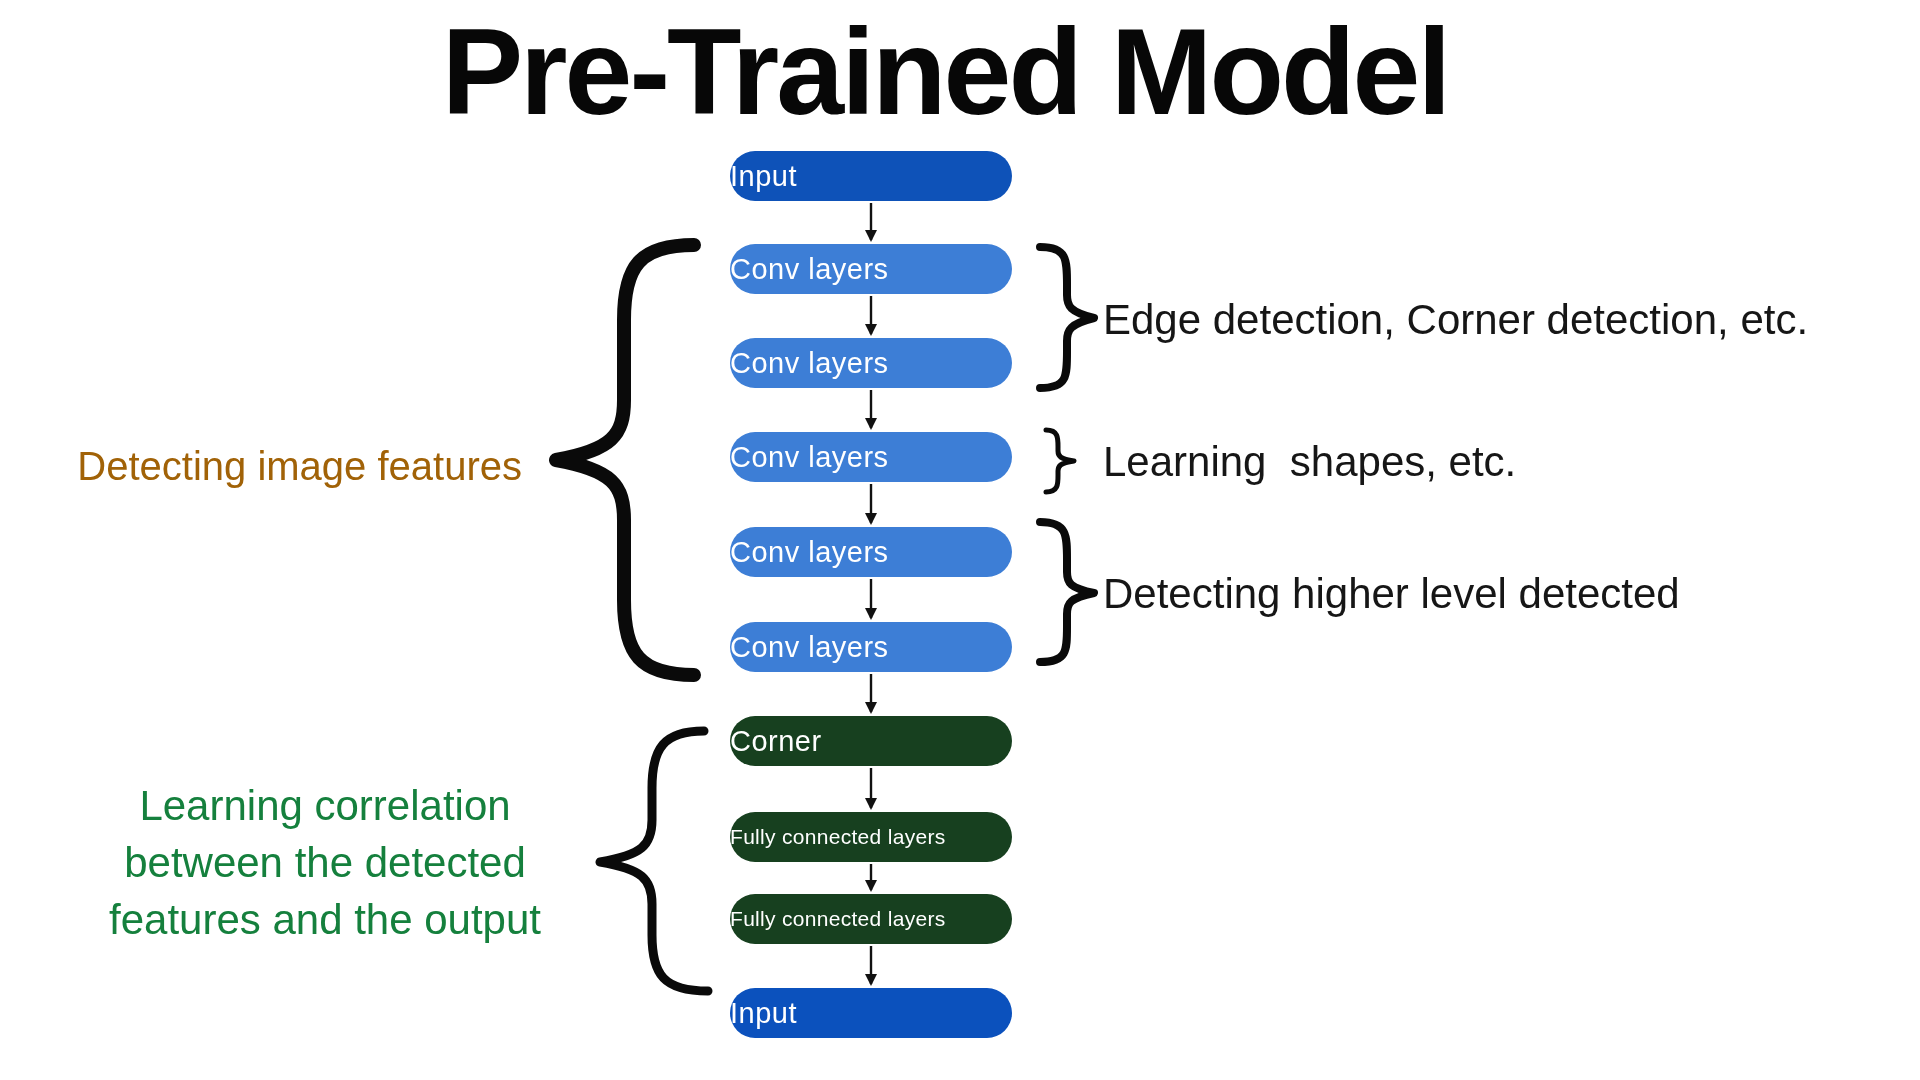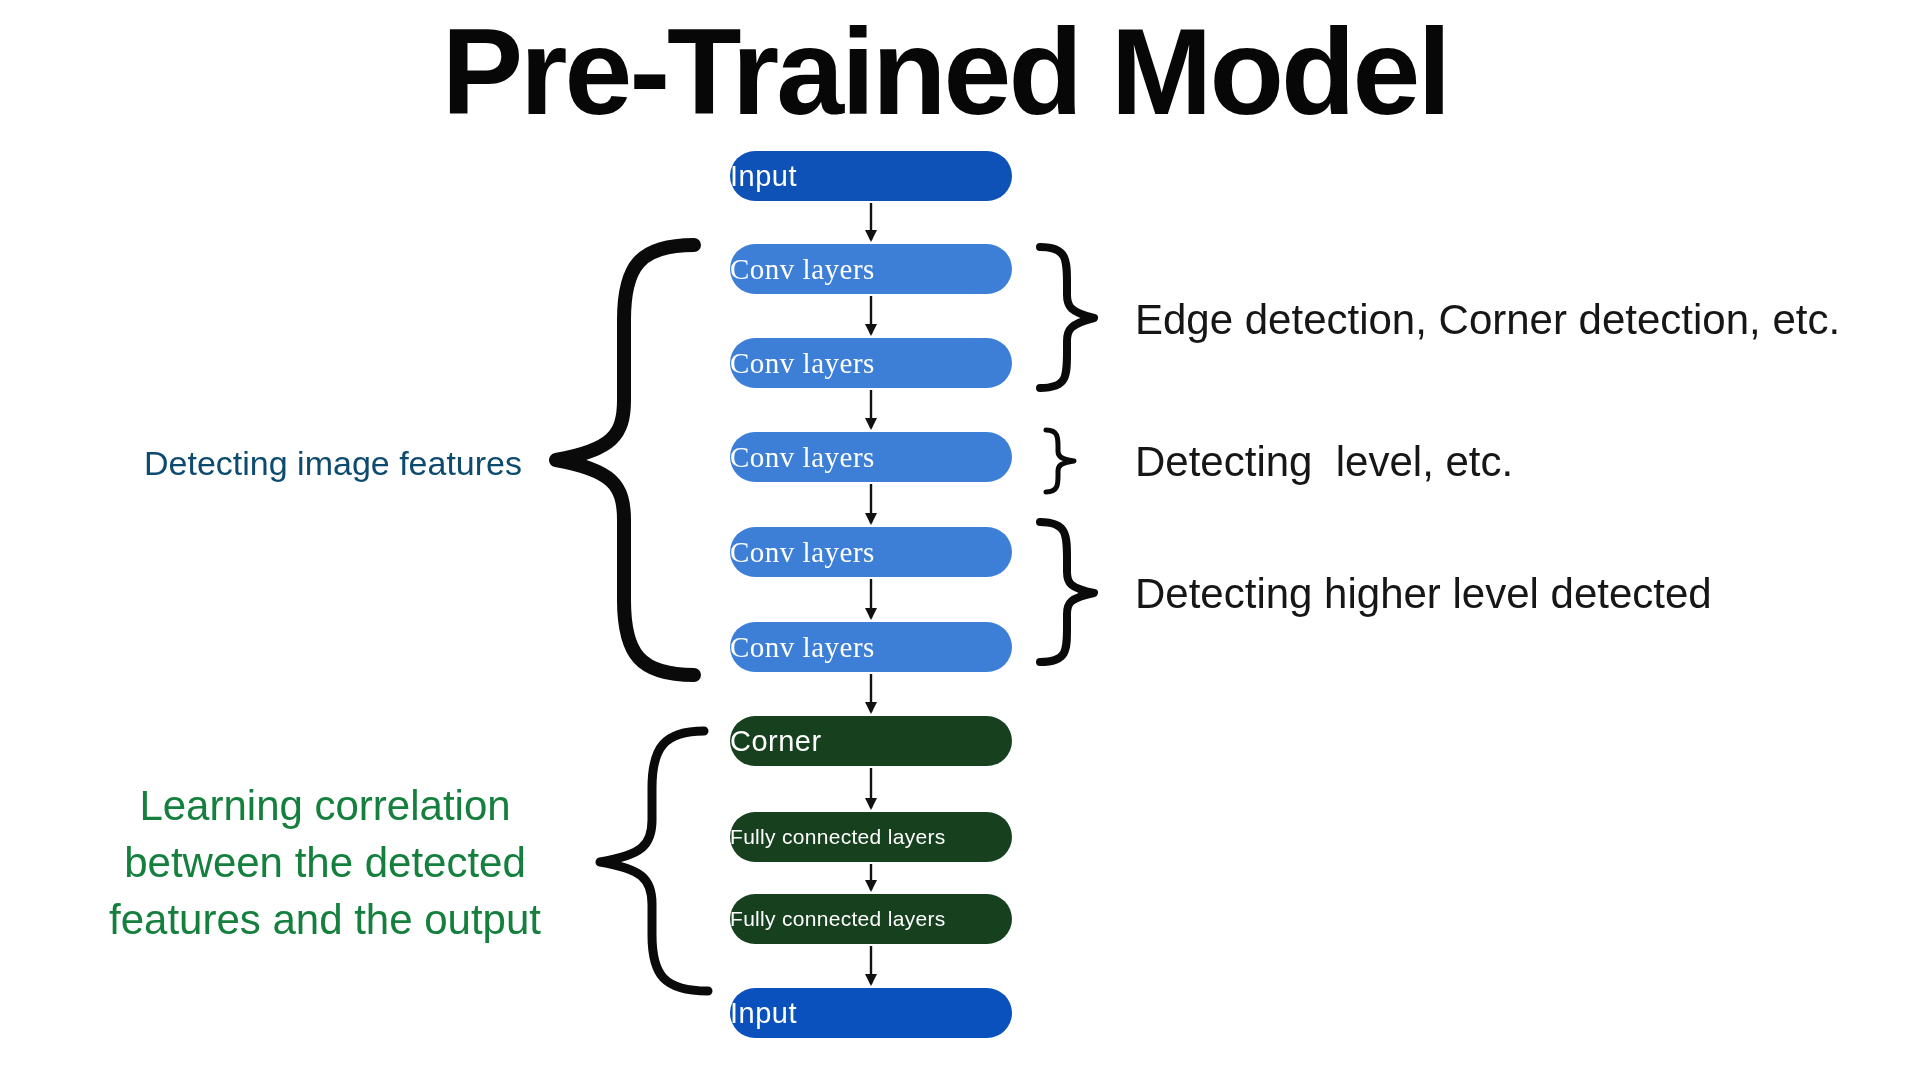--- a/index.html
+++ b/index.html
@@ -11,31 +11,31 @@
     position:absolute;top:2px;left:0;width:1890px;text-align:center;
     font-size:122px;font-weight:bold;letter-spacing:-3px;color:#070707;
     font-family:"Liberation Sans",sans-serif;
   }
   .node{
     position:absolute;left:730px;width:282px;height:50px;border-radius:25px;
     display:flex;align-items:center;justify-content:flex-start;
     color:#ffffff;font-size:29px;letter-spacing:.5px;
   }
   .node.t-input{background:var(--c-input,#0e52b8);}
-  .node.t-conv{background:var(--c-conv,#3d7ed6);font-family:Liberation Serif, serif;}
+  .node.t-conv{background:var(--c-conv,#3d7ed6);}
   .node.t-dense{background:var(--c-dense,#17401f);}
   .node.t-output{background:var(--c-output,#0b51bd);}
   .node.small-label{font-size:21px;letter-spacing:.3px;}
   .annotation{
-    position:absolute;font-size:42px;color:#161616;white-space:pre;line-height:48px;margin-left:32px;
+    position:absolute;font-size:42px;color:#161616;white-space:pre;line-height:48px;
   }
   .annotation.right{left:1103px;}
   .left-main{
     position:absolute;left:28px;top:444px;width:494px;text-align:right;
-    font-size:34px;color:#0c4a6e;white-space:pre;
+    font-size:40px;color:#a16207;white-space:pre;
   }
   .left-lower{
     position:absolute;left:95px;top:777px;width:460px;text-align:center;
     font-size:42px;line-height:57px;color:#15803d;
   }
   svg.overlay{position:absolute;left:0;top:0;width:1920px;height:1080px;pointer-events:none;}
   .brace{fill:none;stroke:#0a0a0a;stroke-linecap:round;stroke-linejoin:round;}
   .arrow{stroke:#111111;stroke-width:2.4;}
 </style>
 </head>
@@ -106,16 +106,16 @@
 
   <div class="left-main">Detecting image features</div>
 
   <div class="left-lower">
     <div>Learning correlation</div>
     <div>between the detected</div>
     <div>features and the output</div>
   </div>
 
   <div class="annotation right" style="top:296px">Edge detection, Corner detection, etc.</div>
-  <div class="annotation right" style="top:438px">Detecting  level, etc.</div>
+  <div class="annotation right" style="top:438px">Learning  shapes, etc.</div>
   <div class="annotation right" style="top:570px">Detecting higher level detected</div>
 
 </div>
 
 </body></html>

